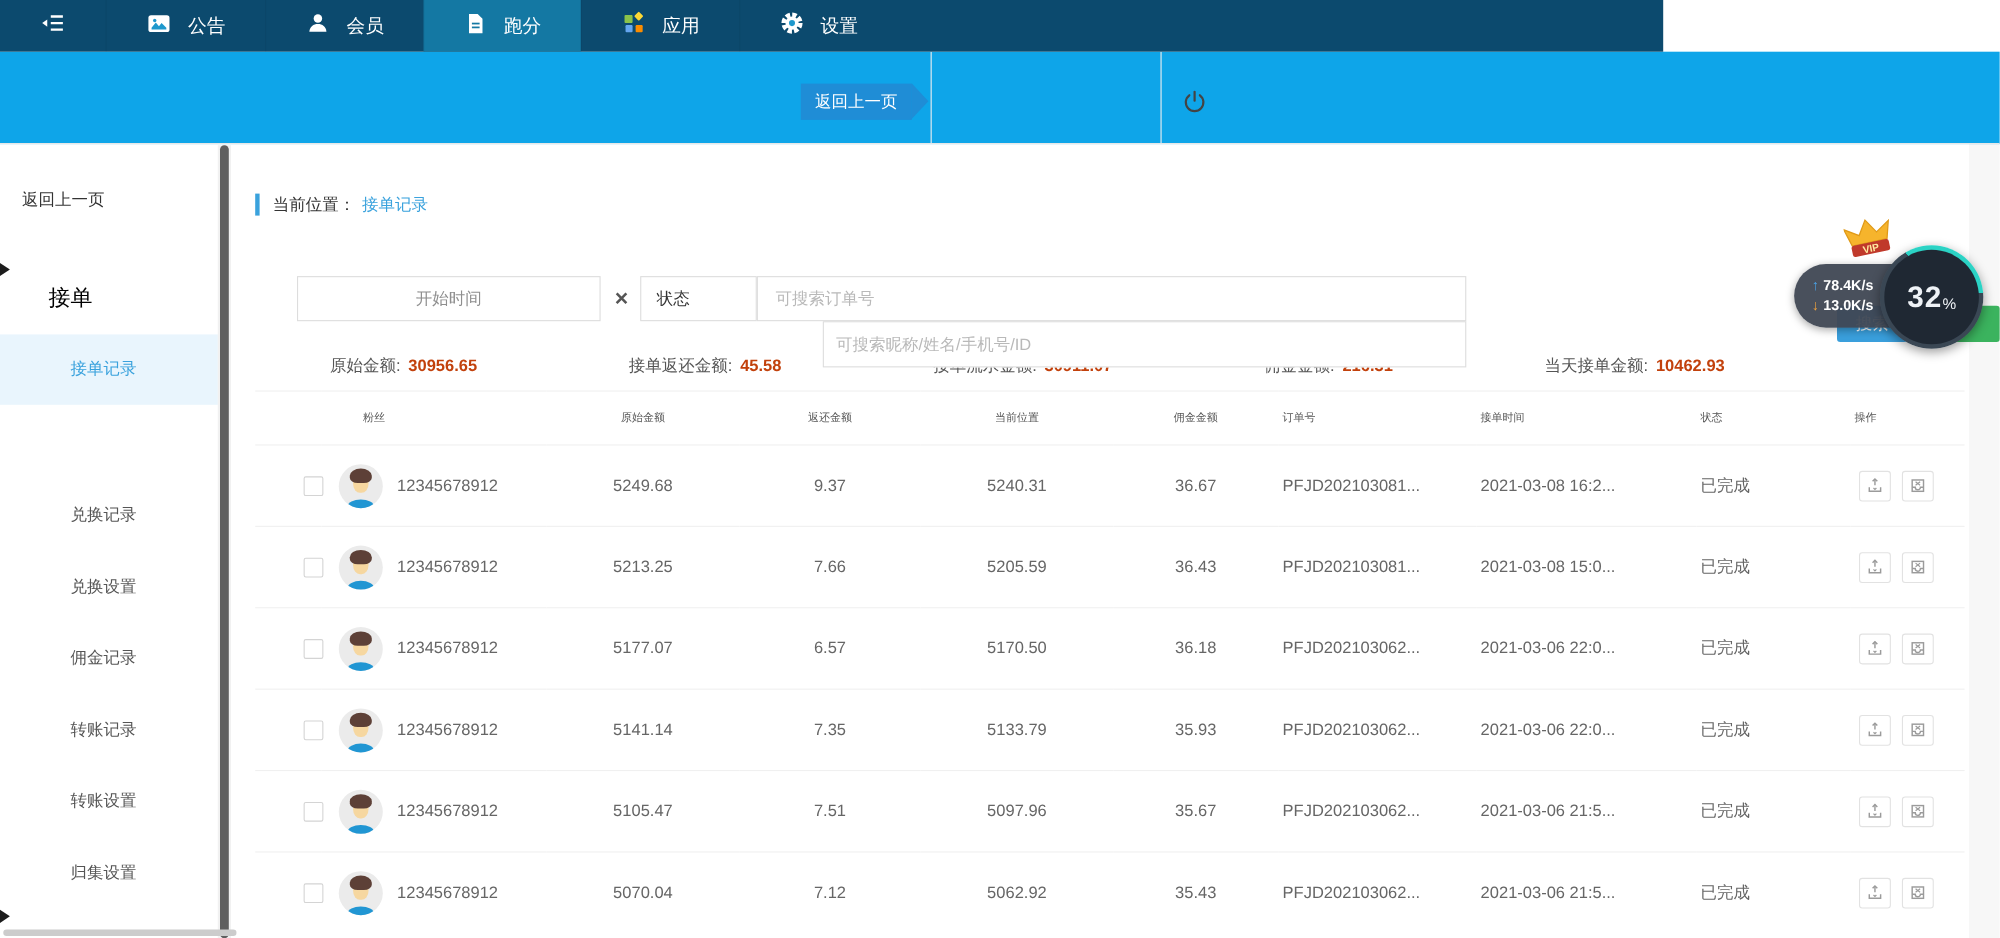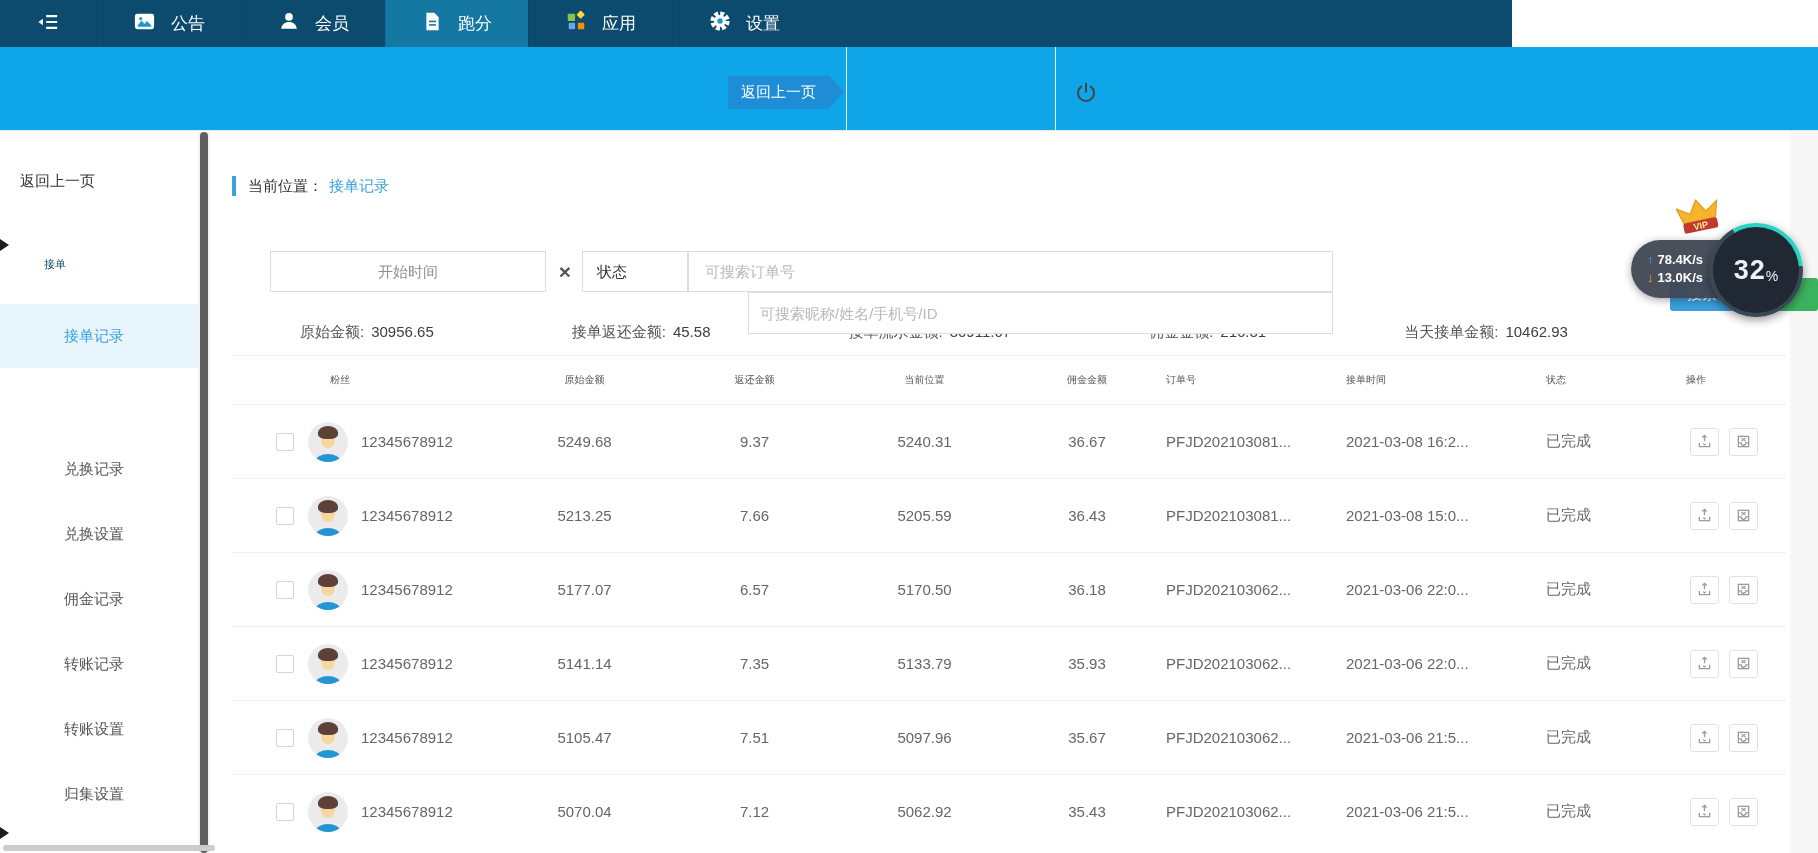--- a/index.html
+++ b/index.html
@@ -25,21 +25,21 @@
             border-left:15px solid #1f8dd6}
   .sub-divider{position:absolute;top:0;width:1px;height:83px;background:#f0f0f0}
   .power-btn{position:absolute;left:1072px;top:33px;width:28px;height:28px;background:none;
              border:none;cursor:pointer}
 
   
   .sidebar{position:absolute;top:132px;left:0;width:210px;height:721px;background:#fff;z-index:10}
   .side-track{position:absolute;right:0;top:0;width:12px;height:100%;background:#f1f1f1}
   .side-thumb{position:absolute;right:2px;top:0;width:8px;height:100%;background:#5f5f5f;border-radius:4px}
   .side-section{position:absolute;left:20px;top:40px;font-size:15px;color:#333}
-  .side-group{position:absolute;left:44px;top:125px;font-size:11px;color:#0c4a6e}
+  .side-group{position:absolute;left:44px;top:125px;font-size:20px;color:#000000}
   .side-item{position:absolute;left:0;width:198px;height:44px;line-height:44px;padding-left:64px;
              font-size:15px;color:#555;cursor:pointer;white-space:nowrap}
   .side-item.active{height:64px;line-height:64px;background:#e9f5fd;color:#3aa2dd}
   .wedge{position:absolute;left:0;width:0;height:0;border-top:6px solid transparent;
          border-bottom:6px solid transparent;border-left:9px solid #1c1c1c;z-index:12}
   .hscroll{position:absolute;left:3px;top:845px;width:212px;height:6px;background:#ccc;
            border-radius:3px;z-index:12}
 
   
   .right-strip{position:absolute;left:1790px;top:131px;width:28px;height:722px;background:#f7f7f7;z-index:0}
@@ -60,21 +60,21 @@
            font-size:21px;font-weight:bold;color:#555;cursor:pointer;line-height:41px;text-align:center}
   .status-select{position:absolute;left:582px;top:251px;width:106px;height:41px;border:1px solid #ddd;
            background:#fff;font-size:15px;color:#333;line-height:39px;padding-left:14px;cursor:pointer;z-index:4}
   .order-input{left:688px;top:251px;width:645px;padding-left:16px;z-index:3}
   .user-input{left:748px;top:292px;width:585px;height:42px;padding-left:11px;z-index:6}
 
   
   .stats{position:absolute;left:300px;top:323px;width:1268px;display:flex;
          justify-content:space-between;z-index:1;white-space:nowrap}
   .stat{font-size:15px;color:#555}
-  .stat b{font-weight:normal;color:#404040;margin-left:7px}
+  .stat b{font-weight:bold;color:#c2410c;margin-left:7px}
 
   
   .search-btn{position:absolute;left:1670px;top:278px;width:64px;height:33px;background:#3a9fdc;
               color:#fff;font-size:15px;border:none;border-radius:3px;cursor:pointer;z-index:8;font-family:inherit}
   .export-btn{position:absolute;left:1738px;top:278px;width:80px;height:33px;background:#3bb35e;
               color:#fff;font-size:15px;border:none;border-radius:3px;cursor:pointer;z-index:8;font-family:inherit}
 
   
   .speed-pill{position:absolute;left:1631px;top:240px;width:132px;height:58px;border-radius:29px;
               background:rgba(63,71,83,.95);z-index:42;display:flex;flex-direction:column;

